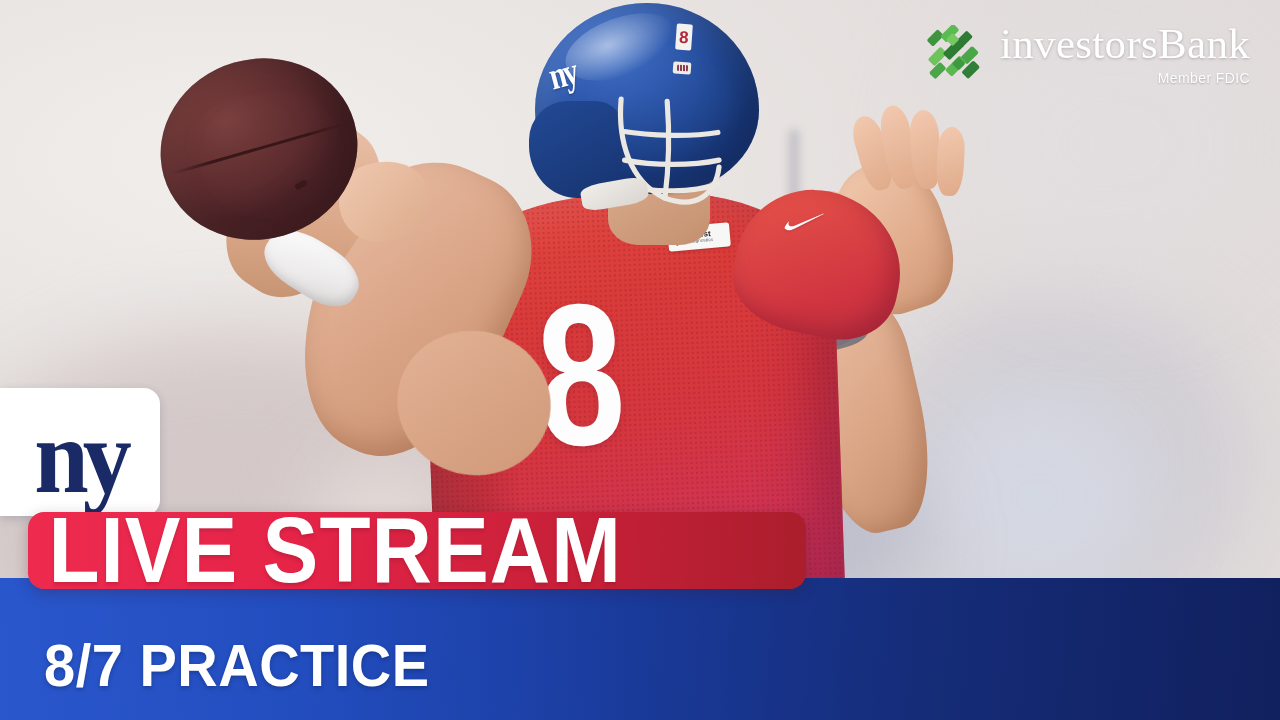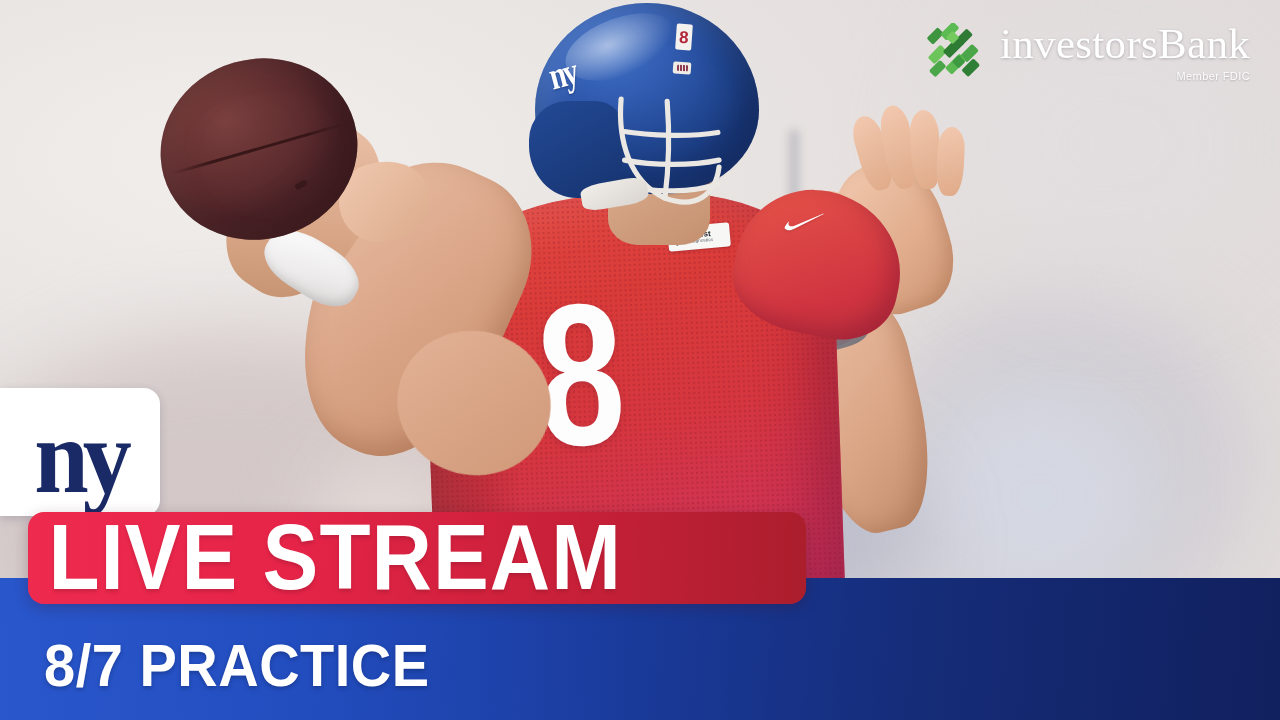--- a/index.html
+++ b/index.html
@@ -338,21 +338,21 @@
     font-size:43px; line-height:1;
     color:#ffffff;
     letter-spacing:.3px;
     white-space:nowrap;
     text-shadow:0 1px 3px rgba(80,80,95,.35);
   }
   .bank-name b{ font-weight:400; }
   .bank-fdic{
     margin-top:5px;
     font-family:"Liberation Sans", sans-serif;
-    font-size:11px; color:#ffffff; opacity:.95;
+    font-size:14px; color:#ffffff; opacity:.95;
     letter-spacing:.4px;
     text-shadow:0 1px 2px rgba(80,80,95,.4);
   }
 
   
   .blue-bar{
     position:absolute; left:0; bottom:0;
     width:100%; height:142px;
     background:linear-gradient(95deg,#1e49bf 0%,#1c45b6 24%,#1a3b9c 48%,#152c78 72%,#11205e 100%);
     z-index:6;
@@ -375,21 +375,21 @@
     font-family:"Liberation Serif", serif;
     font-size:98px; font-weight:700; line-height:.8;
     color:#1a2a66;
     letter-spacing:-6px;
     transform:translateY(4px) scaleY(1.08);
     user-select:none;
   }
 
   .live-banner{
     position:absolute; left:28px; top:512px;
-    width:778px; height:92px;
+    width:778px; height:77px;
     background:linear-gradient(92deg,#ee2a4f 0%,#e52448 34%,#c92039 68%,#ab1e2c 100%);
     border-radius:16px;
     z-index:8;
     display:flex; align-items:center;
     padding:0 26px;
     box-shadow:0 4px 14px rgba(60,20,40,.28);
   }
   .live-banner .live-text{
     font-family:"Liberation Sans", sans-serif;
     font-size:82px; font-weight:700; line-height:1;

